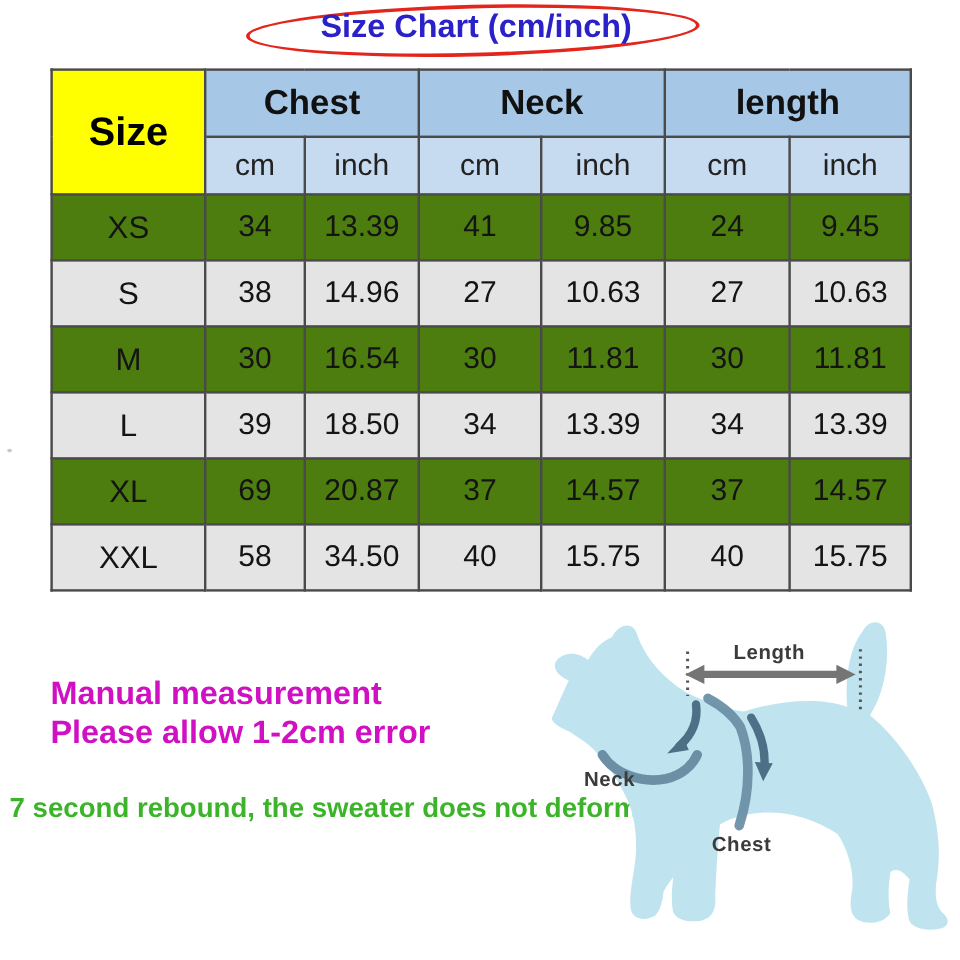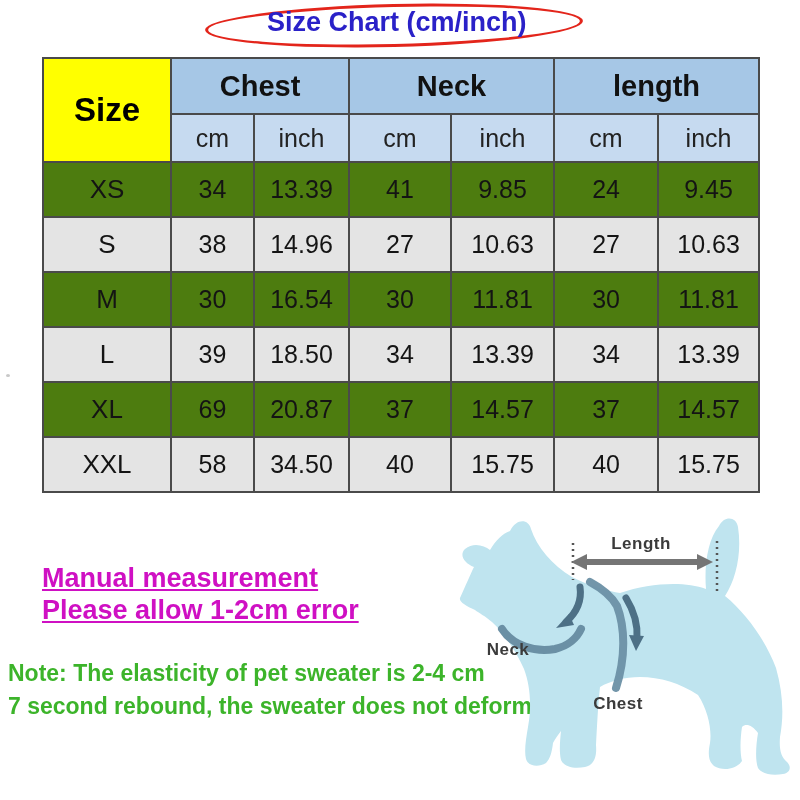--- a/index.html
+++ b/index.html
@@ -39,21 +39,20 @@
     background:#c6daf0;font-size:25px;font-weight:normal;color:#222;
   }
   .size-table tbody td{font-size:25px;font-weight:normal;background:#4d7c0f;}
   .size-table tbody tr:nth-child(even) td{background:#e4e4e4;}
   .size-table tbody td.size-cell{font-size:26px;}
   
   .manual-note{
     position:absolute;left:42px;top:562px;
     font-size:27px;font-weight:bold;color:#cf10c3;line-height:32px;
     white-space:nowrap;
-    text-decoration:underline;
   }
   .elasticity-note{
     position:absolute;left:8px;top:657px;
     font-size:23px;font-weight:bold;color:#3cb42a;line-height:33px;
     white-space:nowrap;
   }
   
   .dog-svg{position:absolute;left:440px;top:505px;}
   .diagram-label{
     font-family:"Liberation Sans",sans-serif;font-size:17px;font-weight:bold;
@@ -156,21 +155,20 @@
         </tr>
       </tbody>
   </table>
 
   <div class="manual-note">
     <div>Manual measurement</div>
     <div>Please allow 1-2cm error</div>
   </div>
 
   <div class="elasticity-note">
-    <div>Note: The elasticity of pet sweater is 2-4 cm</div>
     <div>7 second rebound, the sweater does not deform</div>
   </div>
 
   <svg class="dog-svg" width="360" height="295" viewBox="0 0 360 295">
 
     <path fill="#bfe4ef" d="
       M20 93
       C26 80 30 70 34 62
       C24 58 19 50 25 44
       C33 37 44 40 50 45

